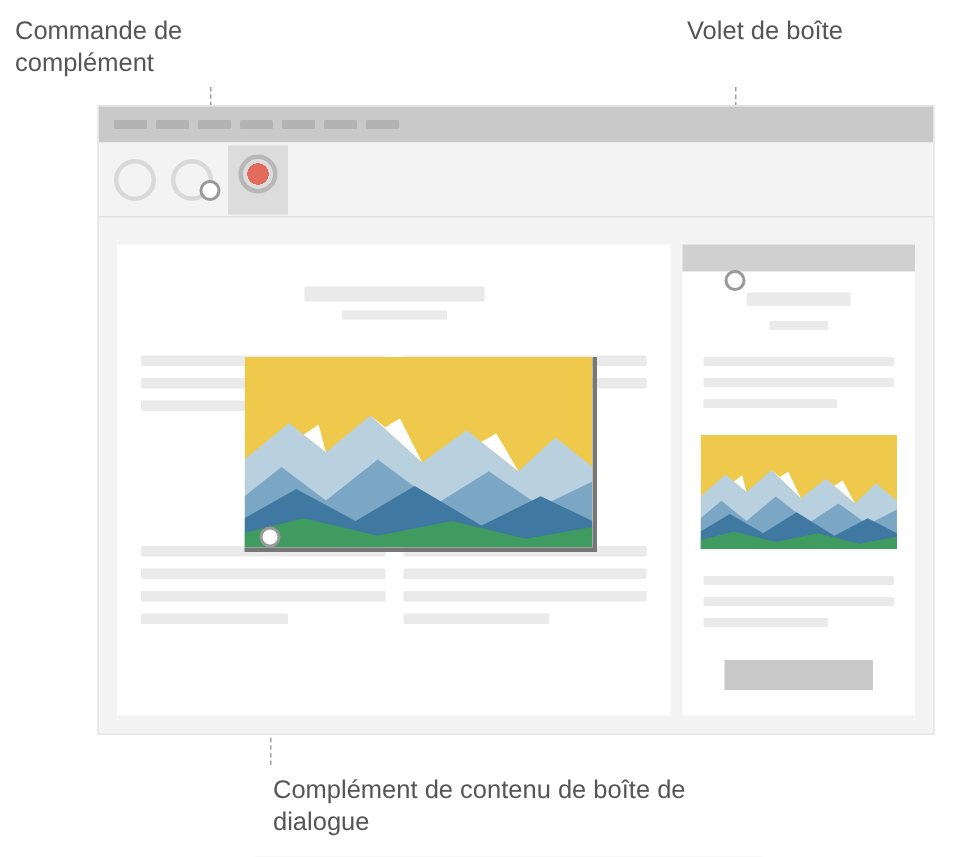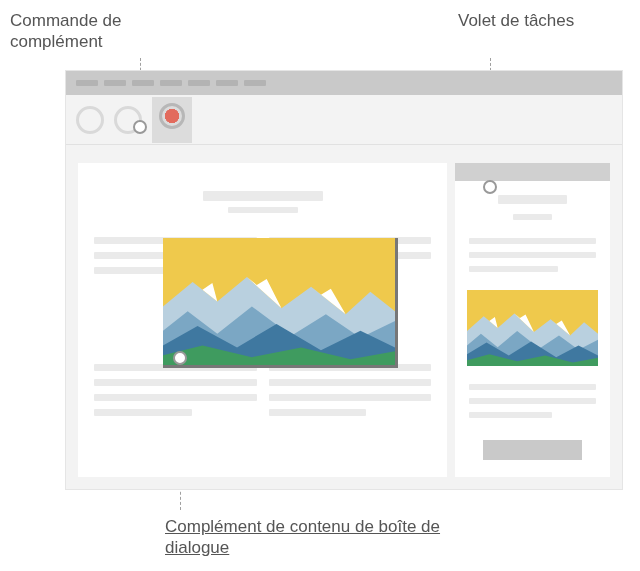--- a/index.html
+++ b/index.html
@@ -25,23 +25,22 @@
     width: 120px;
   }
   .label-top-right {
     top: 10px;
     left: 458px;
     width: 150px;
     text-align: left;
   }
   .label-bottom {
     top: 516px;
-    left: 165px;
+    left: 182px;
     width: 300px;
-    text-decoration: underline;
   }
   
   .leader {
     position: absolute;
     border-left: 1.5px dashed #a0a0a0;
   }
   .leader-addin {
     left: 140px;
     top: 58px;
     height: 66px;
@@ -192,21 +191,21 @@
     margin: 14px 28px 0;
     height: 20px;
     background: #c9c9c9;
   }
   svg.mountain { display:block; width:100%; height:100%; }
 </style>
 </head>
 <body>
 
 <div class="label label-top-left">Commande de complément</div>
-<div class="label label-top-right">Volet de tâches</div>
+<div class="label label-top-right">Volet de boîte</div>
 <div class="label label-bottom">Complément de contenu de boîte de dialogue</div>
 
 <div class="leader leader-addin"></div>
 <div class="leader leader-task"></div>
 <div class="leader leader-content"></div>
 
 <div class="app">
   <div class="titlebar">
     <div class="tb-seg" style="width:22px"></div>
     <div class="tb-seg" style="width:22px"></div>

